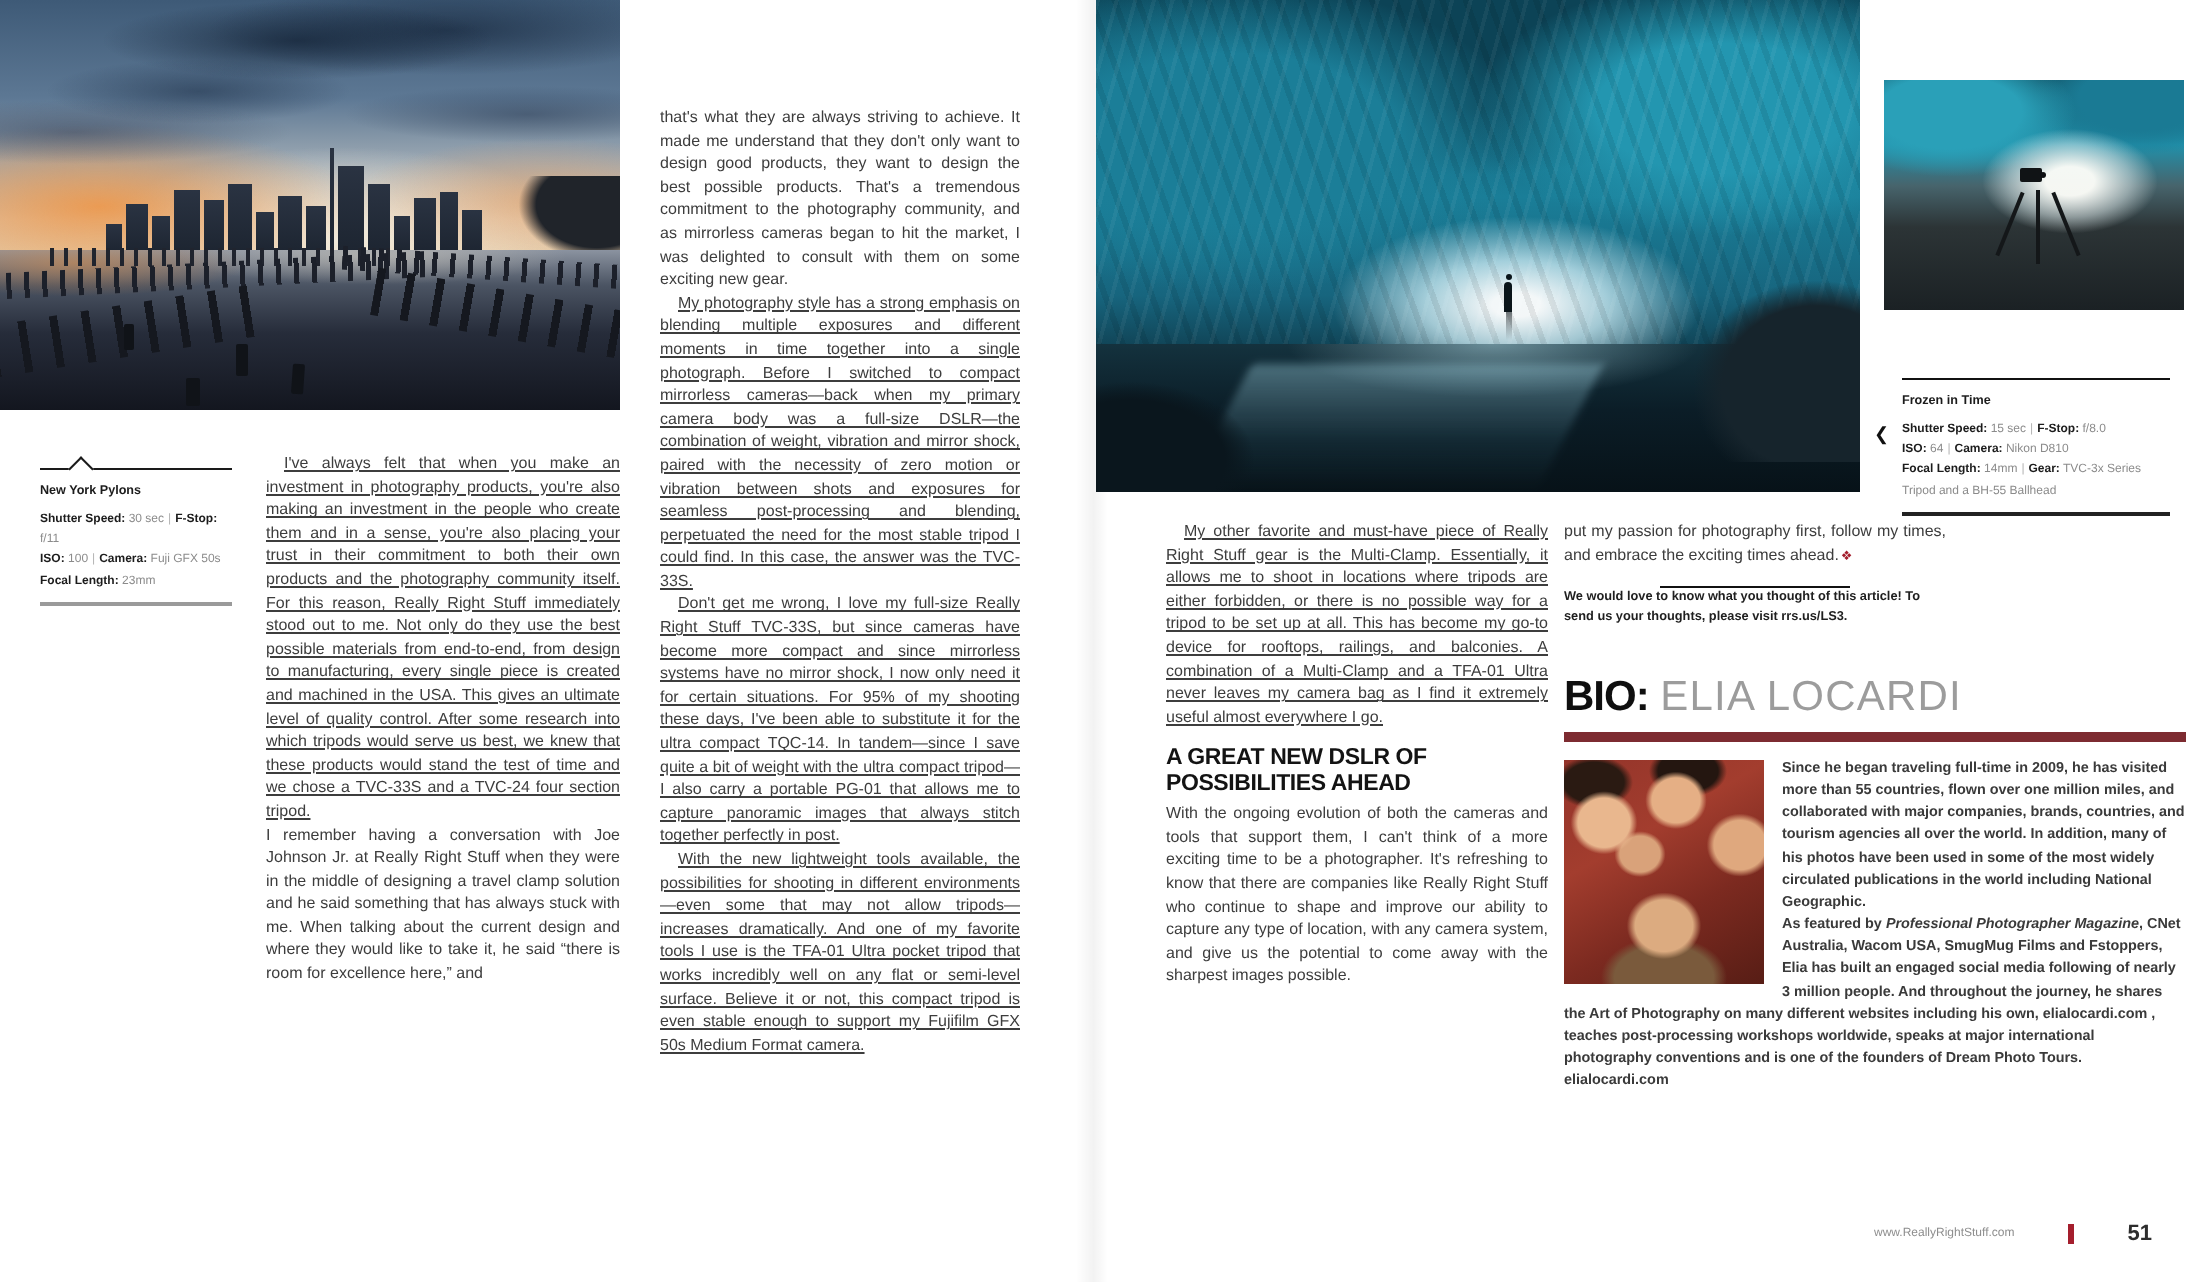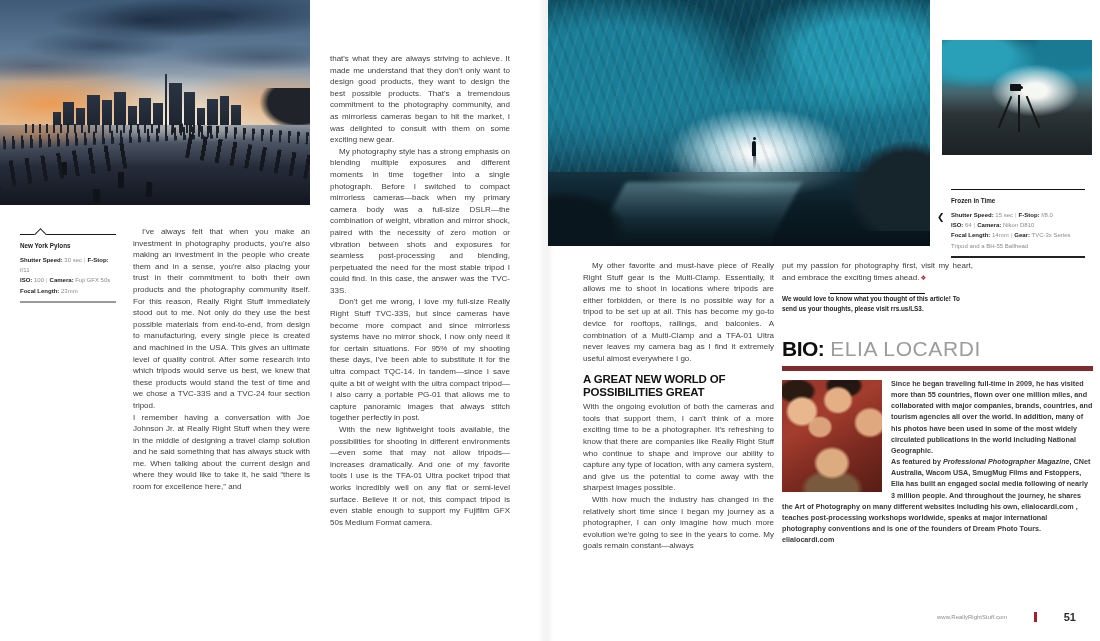--- a/index.html
+++ b/index.html
@@ -2,21 +2,21 @@
 <html><head>
 <meta charset="utf-8">
 <style>
   html,body { margin:0; padding:0; background:#ffffff; }
   body { font-family:"Liberation Sans","DejaVu Sans",sans-serif; }
   .spread { position:relative; width:1100px; height:641px; background:#fff; overflow:hidden; }
 
   
   .col { position:absolute; font-size:8px; line-height:1.45; color:#3d3d3d; text-align:justify; }
   .col p { margin:0; }
-  .col p.ind { text-indent:9px; }
+  .col p.ind { text-indent:9px;text-decoration:underline; }
   .colhead { font-size:11.5px; font-weight:bold; color:#131313; letter-spacing:-0.2px; line-height:1.08; margin:9px 0 3px 0; text-align:left; }
 
   
   .cap { position:absolute; }
   .cap-rule-top { position:relative; height:7px; border-bottom:1.5px solid #1a1a1a; }
   .caret { position:absolute; left:16px; bottom:-5px; width:8px; height:8px; background:#fff;
            border-top:1.5px solid #1a1a1a; border-left:1.5px solid #1a1a1a; transform:rotate(45deg); }
   .cap-title { font-size:6.3px; font-weight:bold; color:#1c1c1c; margin:7px 0 6px 0; }
   .cap-line { font-size:6px; line-height:1.7; color:#8b8b8b; }
   .cap-line b { color:#1c1c1c; }
@@ -248,27 +248,26 @@
     <div class="cap-line">
       <b>Focal Length:</b>
       <span>14mm</span><span class="sep">|</span><b>Gear:</b>
       <span>TVC-3x Series Tripod and a BH-55 Ballhead</span>
     </div>
     <div class="cap-rule-bot dark"></div>
   </div>
 
   <div class="col" style="left:583px; top:260px; width:191px;">
     <p class="ind">My other favorite and must-have piece of Really Right Stuff gear is the Multi-Clamp. Essentially, it allows me to shoot in locations where tripods are either forbidden, or there is no possible way for a tripod to be set up at all. This has become my go-to device for rooftops, railings, and balconies. A combination of a Multi-Clamp and a TFA-01 Ultra never leaves my camera bag as I find it extremely useful almost everywhere I go.</p>
-    <div class="colhead">A GREAT NEW WORLD OF POSSIBILITIES GREAT</div>
+    <div class="colhead">A GREAT NEW DSLR OF POSSIBILITIES AHEAD</div>
     <p>With the ongoing evolution of both the cameras and tools that support them, I can't think of a more exciting time to be a photographer. It's refreshing to know that there are companies like Really Right Stuff who continue to shape and improve our ability to capture any type of location, with any camera system, and give us the potential to come away with the sharpest images possible.</p>
-    <p class="ind">With how much the industry has changed in the relatively short time since I began my journey as a photographer, I can only imagine how much more evolution we're going to see in the years to come. My goals remain constant—always</p>
   </div>
 
   <div class="col" style="left:782px; top:260px; width:191px;">
-    <p><span>put my passion for photography first, visit my heart, and embrace the exciting times ahead.</span><span class="endmark">❖</span></p>
+    <p><span>put my passion for photography first, follow my times, and embrace the exciting times ahead.</span><span class="endmark">❖</span></p>
     <div class="note-rule"></div>
     <p class="article-note">We would love to know what you thought of this article! To send us your thoughts, please visit rrs.us/LS3.</p>
   </div>
 
   <div class="bio-head">
     <span class="b1">BIO:</span>
     <span class="b2">ELIA LOCARDI</span>
   </div>
   <div class="maroon-bar"></div>
 

